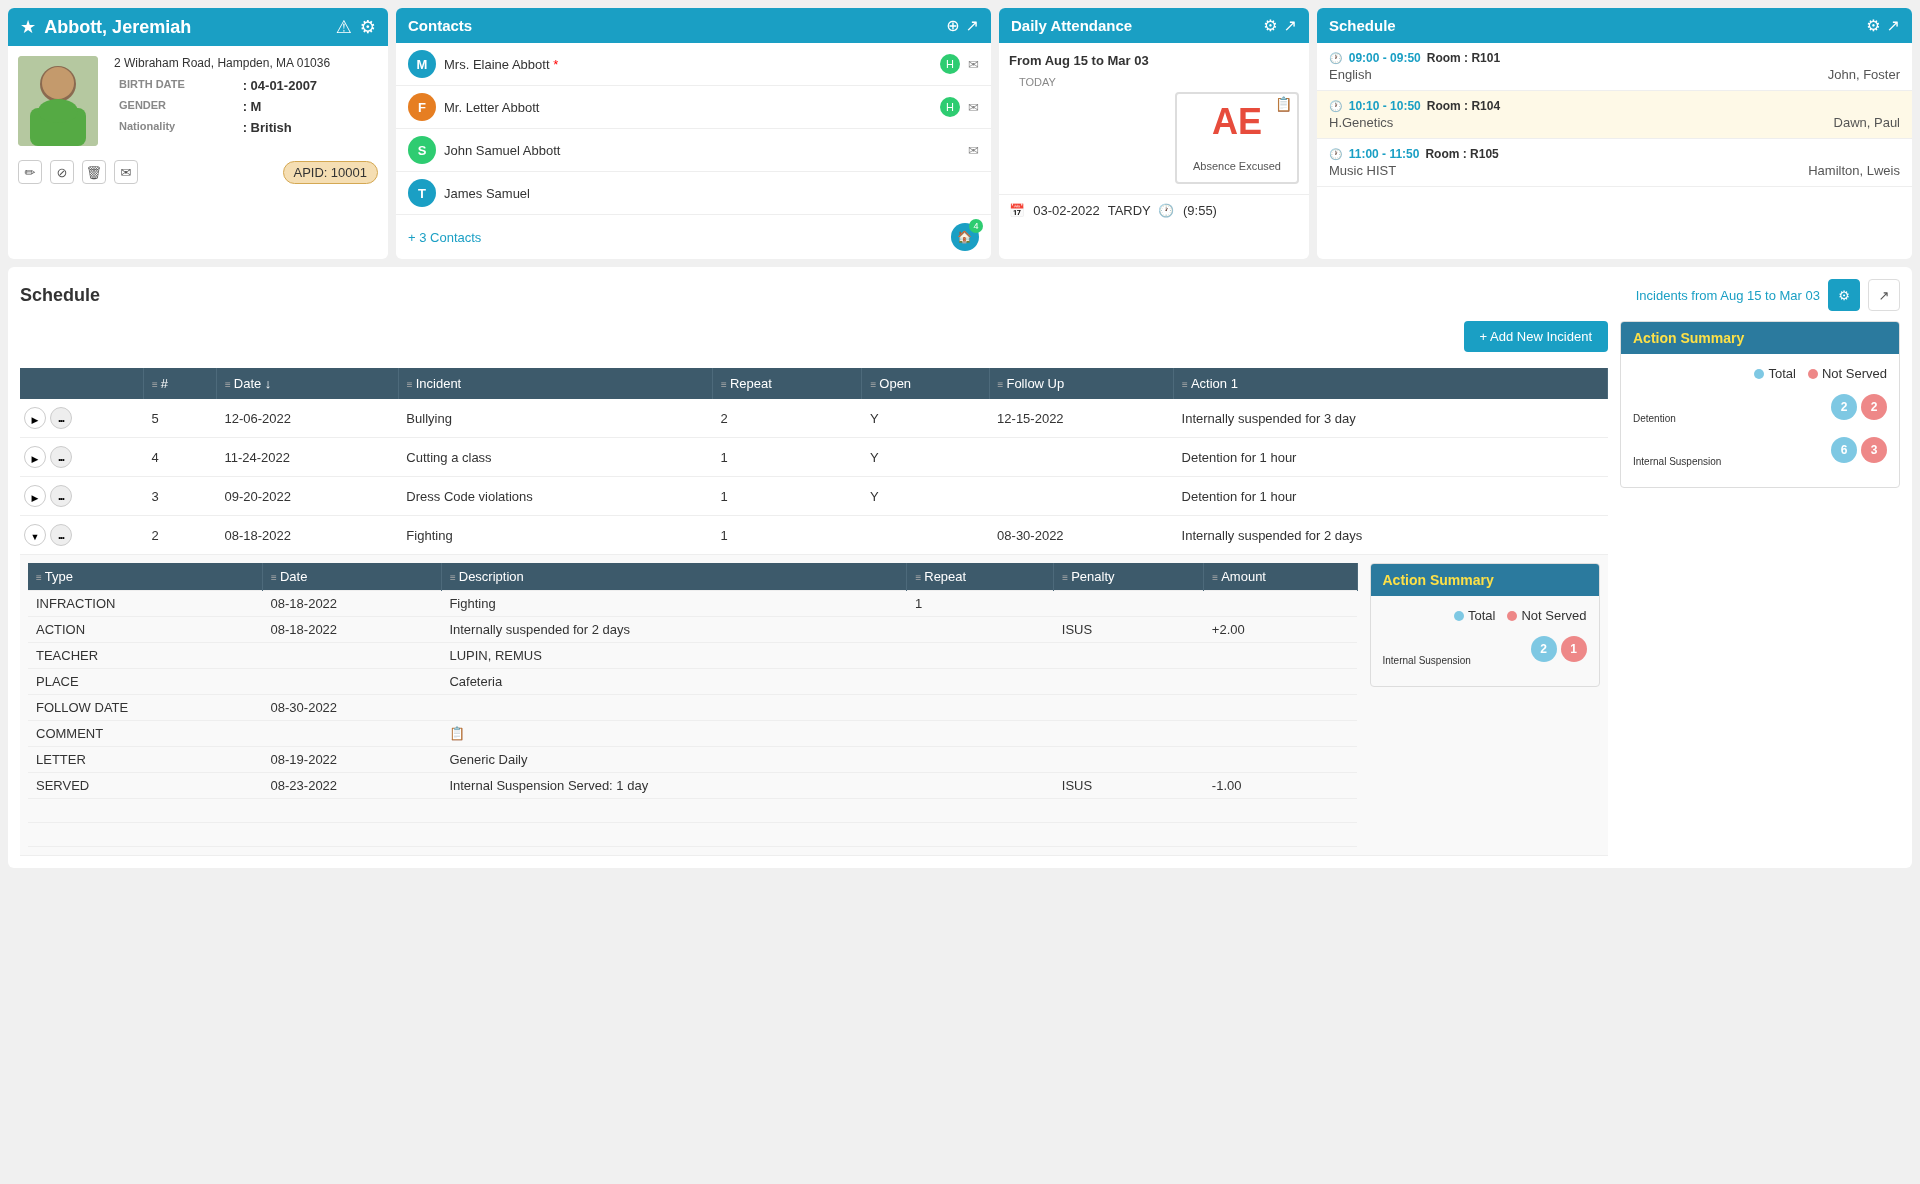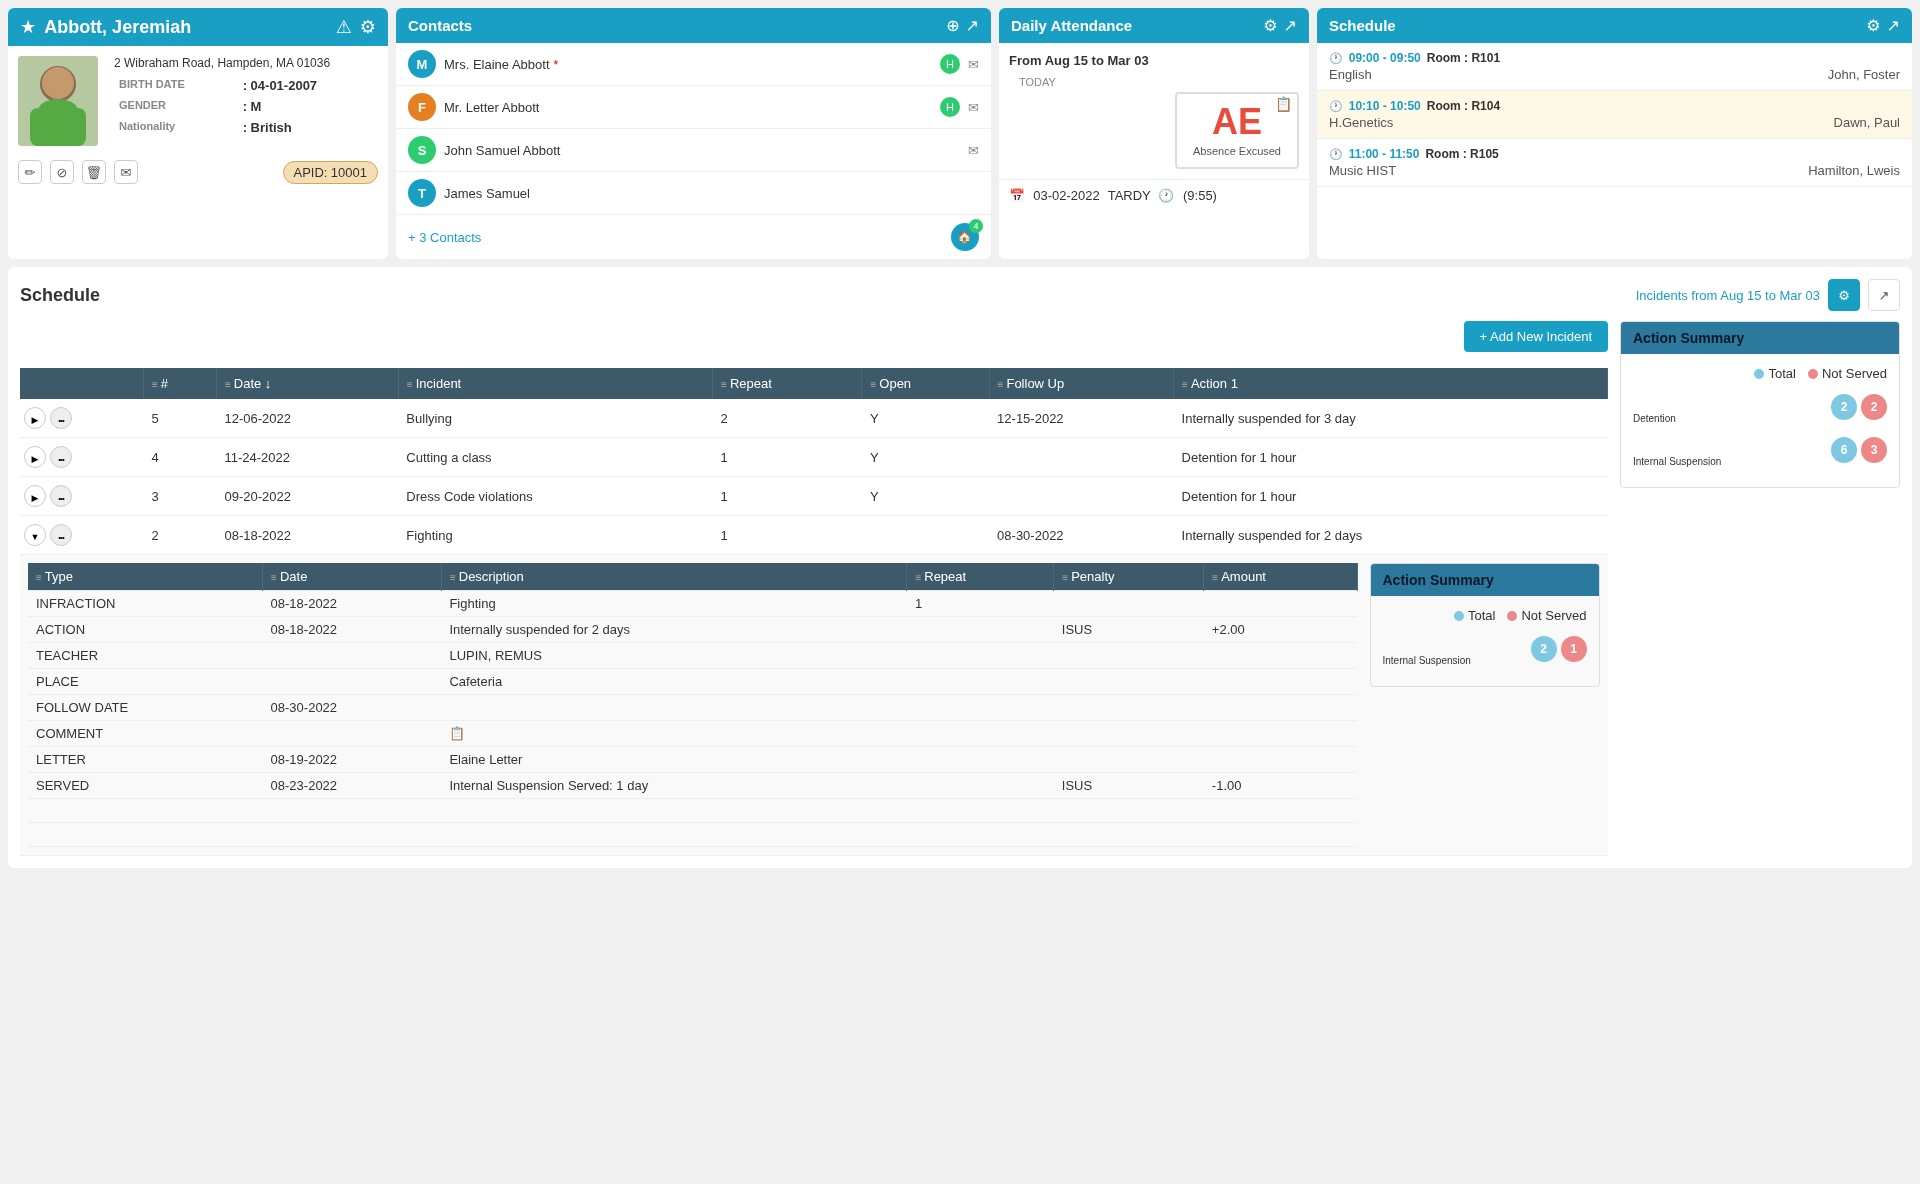--- a/index.html
+++ b/index.html
@@ -46,21 +46,21 @@
     .attendance-card { background: white; border-radius: 6px; overflow: hidden; width: 310px; flex-shrink: 0; }
     .attendance-body { padding: 10px; }
     .attendance-date { font-weight: bold; margin-bottom: 8px; font-size: 13px; }
     .attendance-grid { display: flex; gap: 0; }
     .attendance-stats { flex: 1; }
     .stat-row { display: flex; gap: 8px; margin-bottom: 4px; }
     .stat-label { width: 30px; color: #888; font-size: 12px; }
     .stat-value { font-weight: bold; font-size: 12px; }
     .ae-box { border: 2px solid #ddd; border-radius: 4px; padding: 10px 16px; text-align: center; }
     .ae-text { font-size: 36px; font-weight: bold; color: #e74c3c; line-height: 1; }
-    .ae-subtext { font-size: 11px; color: #555; margin-top: 5px; }
+    .ae-subtext { font-size: 11px; color: #555; margin-top: 20px; }
     .attendance-footer { display: flex; align-items: center; gap: 8px; padding: 8px 10px; border-top: 1px solid #eee; font-size: 12px; }
 
     
     .schedule-card { background: white; border-radius: 6px; overflow: hidden; flex: 1; }
     .schedule-item { padding: 8px 12px; border-bottom: 1px solid #eee; display: flex; flex-direction: column; gap: 2px; }
     .schedule-item.highlighted { background: #fef9e7; }
     .schedule-time { font-weight: bold; color: #1a9fc4; font-size: 12px; }
     .schedule-room { font-weight: bold; font-size: 12px; }
     .schedule-detail { display: flex; justify-content: space-between; font-size: 12px; color: #555; }
 
@@ -88,21 +88,21 @@
     .expand-btn { background: none; border: 1px solid #ccc; border-radius: 50%; width: 22px; height: 22px; cursor: pointer; display: flex; align-items: center; justify-content: center; font-size: 10px; }
     .menu-btn { background: #eee; border: 1px solid #ccc; border-radius: 50%; width: 22px; height: 22px; cursor: pointer; display: flex; align-items: center; justify-content: center; font-size: 10px; }
     .detail-table { width: 100%; border-collapse: collapse; font-size: 12px; }
     .detail-table thead tr { background: #3d5a6b; color: white; }
     .detail-table thead th { padding: 6px 8px; text-align: left; font-weight: normal; border-right: 1px solid #4d6a7b; }
     .detail-table tbody tr { border-bottom: 1px solid #eee; }
     .detail-table tbody td { padding: 5px 8px; vertical-align: middle; }
 
     
     .action-summary-box { border: 1px solid #ddd; border-radius: 4px; overflow: hidden; }
-    .action-summary-header { background: #2b7a9e; color: #0f172a; padding: 8px 12px; font-weight: bold; font-size: 14px; }
+    .action-summary-header { background: #2b7a9e; color: #fde047; padding: 8px 12px; font-weight: bold; font-size: 14px; }
     .action-summary-body { padding: 12px; }
     .legend { display: flex; gap: 12px; justify-content: flex-end; margin-bottom: 8px; font-size: 12px; }
     .legend-item { display: flex; align-items: center; gap: 4px; }
     .legend-dot { width: 10px; height: 10px; border-radius: 50%; }
     .legend-dot-blue { background: #7ec8e3; }
     .legend-dot-red { background: #e88; }
     .summary-row { display: flex; align-items: center; justify-content: space-between; margin-bottom: 8px; }
     .summary-label { font-size: 10px; margin-top: 24px; }
     .summary-badges { display: flex; gap: 4px; }
     .badge { border-radius: 50%; width: 26px; height: 26px; display: flex; align-items: center; justify-content: center; color: white; font-size: 12px; font-weight: bold; }
@@ -444,21 +444,21 @@
                           <td>COMMENT</td>
                           <td></td>
                           <td>📋</td>
                           <td></td>
                           <td></td>
                           <td></td>
                         </tr>
                         <tr>
                           <td>LETTER</td>
                           <td>08-19-2022</td>
-                          <td>Elaine Letter</td>
+                          <td>Generic Daily</td>
                           <td></td>
                           <td></td>
                           <td></td>
                         </tr>
                         <tr>
                           <td>SERVED</td>
                           <td>08-23-2022</td>
                           <td>Internal Suspension Served: 1 day</td>
                           <td></td>
                           <td>ISUS</td>

